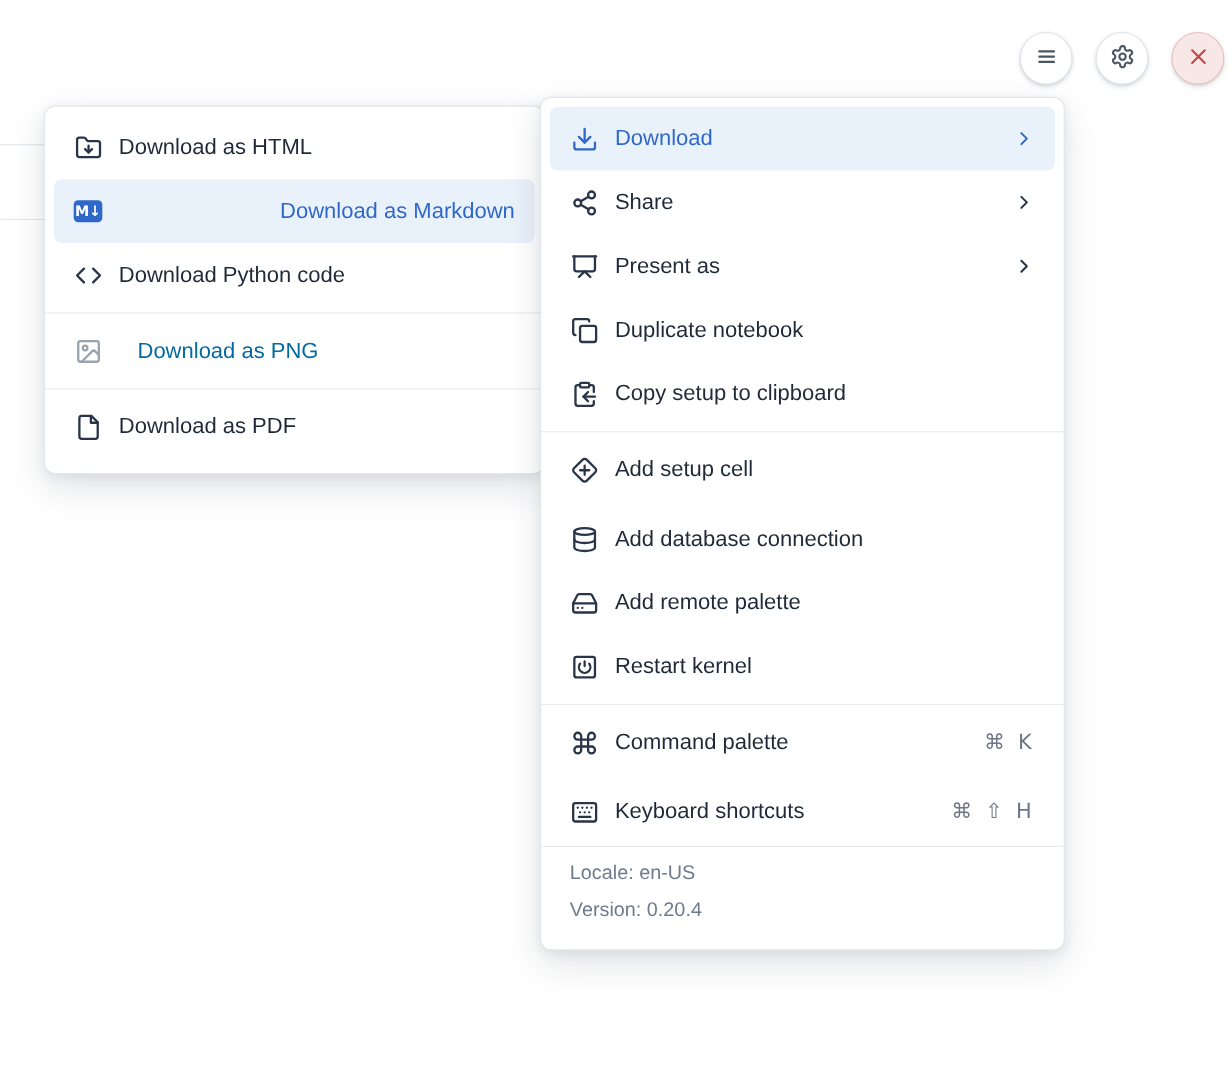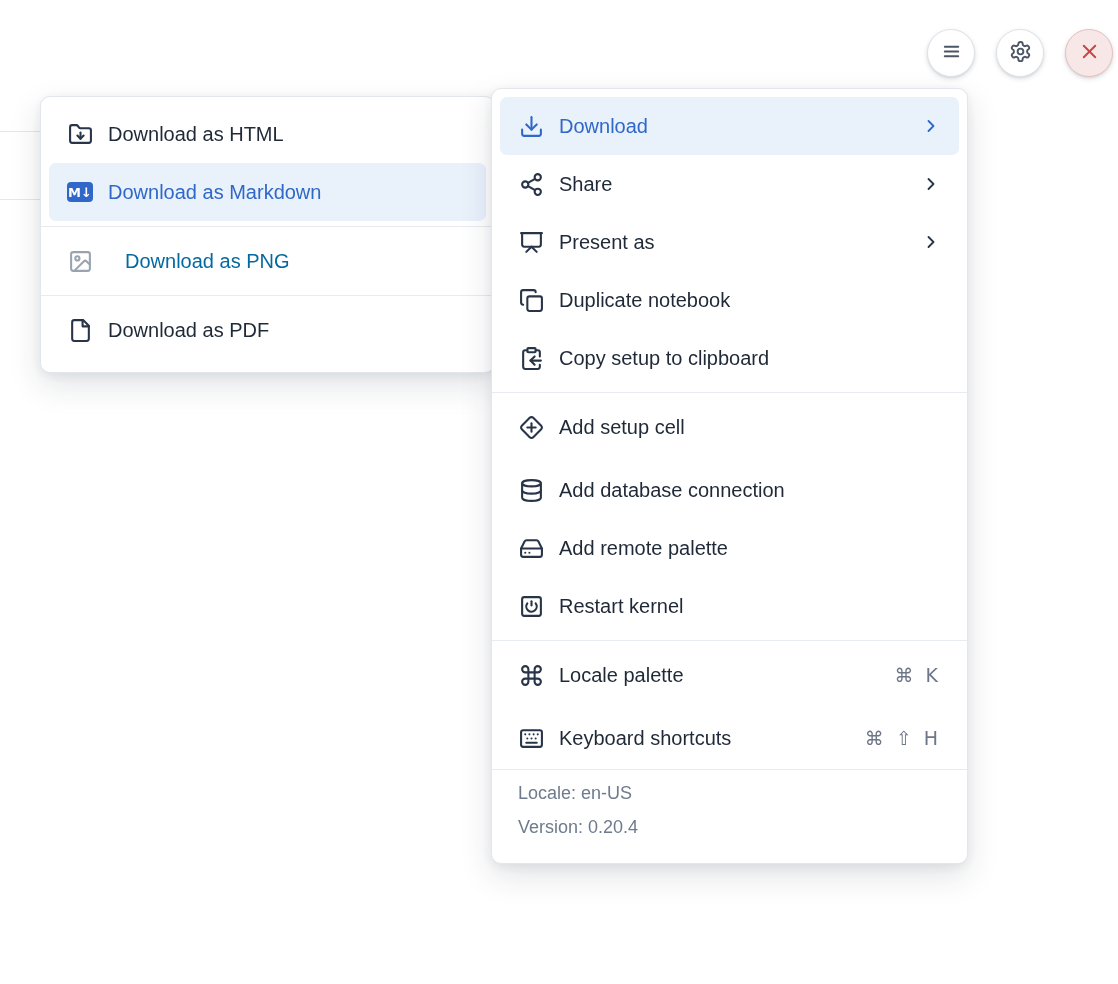--- a/index.html
+++ b/index.html
@@ -32,21 +32,21 @@
   .submenu{left:40px;top:96px;width:455px;z-index:1;}
   .mainmenu{left:491px;top:88px;width:477px;z-index:2;}
 
   .menu-item{
     height:58px;margin:0 8px;padding:0 18px;display:flex;align-items:center;gap:15px;
     border-radius:7px;font-size:20px;color:#1f2937;cursor:pointer;
   }
   .mi-icon{width:26px;height:26px;flex:0 0 auto;display:flex;align-items:center;justify-content:center;color:#283448;}
   .mi-icon svg{width:25px;height:25px;}
   .mi-label{white-space:nowrap;}
-  .menu-item.active{background:#e9f1fb;color:#2f68c8;}
+  .menu-item.active{background:#e9f1fb;color:#2f68c8;justify-content:space-between;}
   .menu-item.active .mi-icon,.menu-item.active .chevron{color:#2f68c8;}
   .menu-item.disabled{color:#0369a1;cursor:default;gap:32px;}
   .menu-item.disabled .mi-icon{color:#9aa4af;}
   .menu-item.pad-item{margin-top:5px;margin-bottom:5px;}
 
   .mi-end{margin-left:auto;display:flex;align-items:center;}
   .chevron{color:#283448;}
   .chevron svg{width:20px;height:20px;}
   .shortcut{
     color:#6e7787;font-size:19px;font-family:"DejaVu Sans", sans-serif;
@@ -114,20 +114,29 @@
     </div>
 
 
     <div class="menu-item active">
       <span class="mi-icon">
         <span class="md-badge">M↓</span>
       </span>
       <span class="mi-label">Download as Markdown</span>
     </div>
 
+    <div class="menu-item">
+      <span class="mi-icon">
+        <svg viewBox="0 0 24 24" fill="none" stroke="currentColor" stroke-width="2" stroke-linecap="round" stroke-linejoin="round">
+            <polyline points="16 18 22 12 16 6"></polyline>
+            <polyline points="8 6 2 12 8 18"></polyline>
+          </svg>
+      </span>
+      <span class="mi-label">Download Python code</span>
+    </div>
 
     <div class="menu-sep"></div>
 
     <div class="menu-item disabled pad-item">
       <span class="mi-icon">
         <svg viewBox="0 0 24 24" fill="none" stroke="currentColor" stroke-width="2" stroke-linecap="round" stroke-linejoin="round">
             <rect width="18" height="18" x="3" y="3" rx="2" ry="2"></rect>
             <circle cx="9" cy="9" r="2"></circle>
             <path d="m21 15-3.086-3.086a2 2 0 0 0-2.828 0L6 21"></path>
           </svg>
@@ -272,21 +281,21 @@
     </div>
 
     <div class="menu-sep"></div>
 
     <div class="menu-item pad-item">
       <span class="mi-icon">
         <svg viewBox="0 0 24 24" fill="none" stroke="currentColor" stroke-width="2" stroke-linecap="round" stroke-linejoin="round">
             <path d="M15 6v12a3 3 0 1 0 3-3H6a3 3 0 1 0 3 3V6a3 3 0 1 0-3 3h12a3 3 0 1 0-3-3"></path>
           </svg>
       </span>
-      <span class="mi-label">Locale palette</span>
+      <span class="mi-label">Command palette</span>
       <span class="mi-end shortcut">⌘ K</span>
     </div>
 
     <div class="menu-item">
       <span class="mi-icon">
         <svg viewBox="0 0 24 24" fill="none" stroke="currentColor" stroke-width="2" stroke-linecap="round" stroke-linejoin="round">
             <rect width="20" height="16" x="2" y="4" rx="2"></rect>
             <path d="M6 8h.001"></path>
             <path d="M10 8h.001"></path>
             <path d="M14 8h.001"></path>

